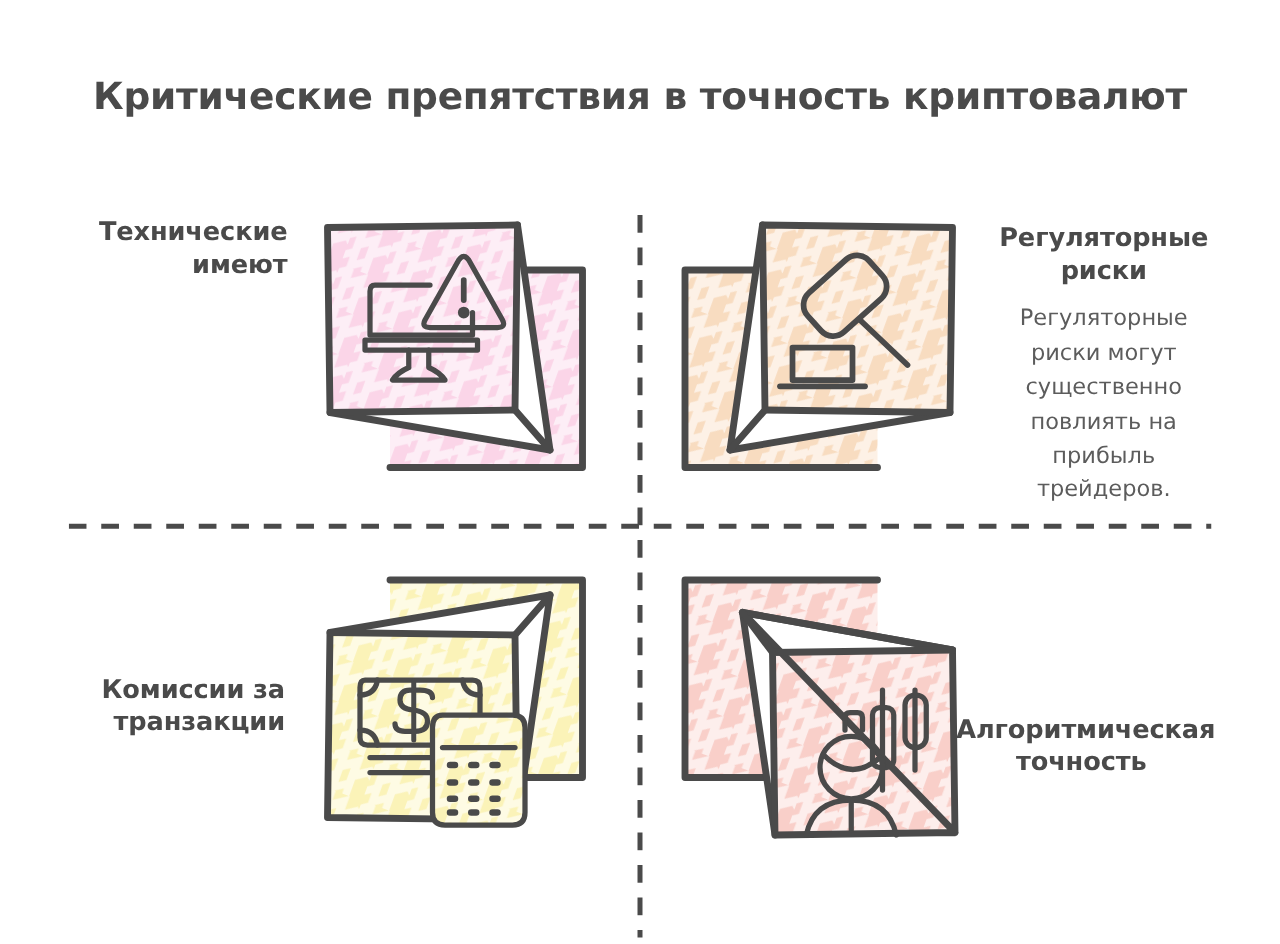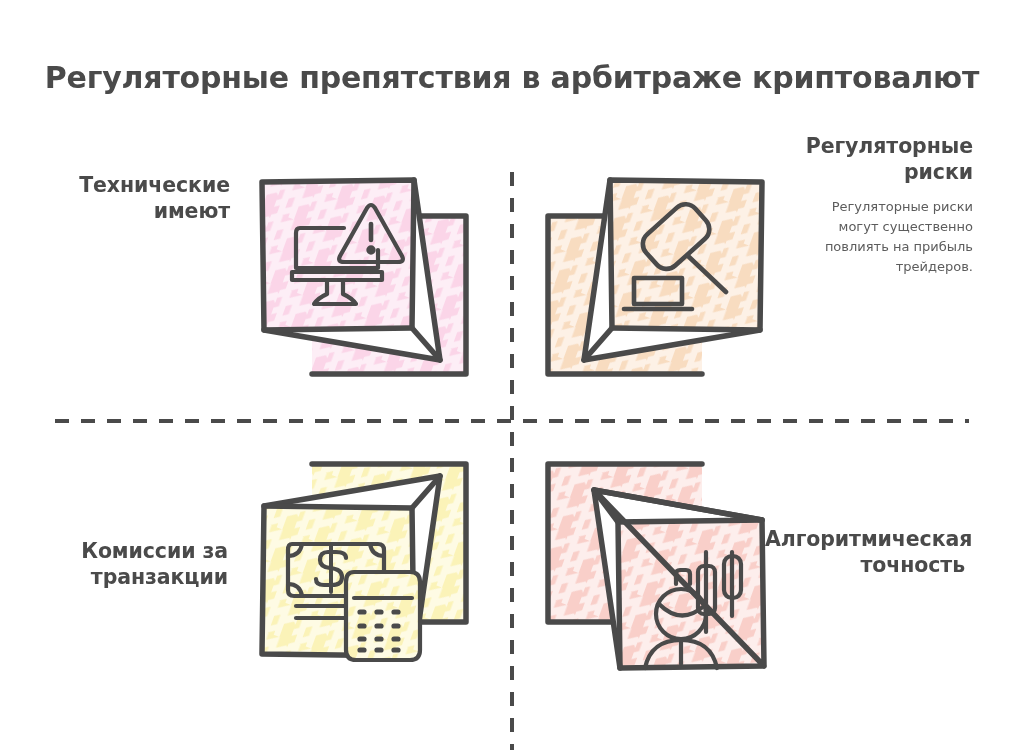--- a/index.html
+++ b/index.html
@@ -58,46 +58,46 @@
     font-family: "DejaVu Sans", sans-serif;
     font-size: 20.5px;
     font-weight: 700;
     line-height: 1.28;
     color: #4a4a4a;
     margin: 0 0 12px 0;
     letter-spacing: -0.1px;
   }
   .txt-block .body {
     font-family: "DejaVu Sans", sans-serif;
-    font-size: 13px;
+    font-size: 18px;
     font-weight: 400;
     line-height: 1.52;
     color: #5c5c5c;
     margin: 0;
   }
   .align-right { text-align: right; }
-  .align-left  { text-align: right; }
+  .align-left  { text-align: center; margin-top: 44px; }
 
   #block-technical  { left: 45px;  top: 172px;  width: 185px; }
   #block-regulatory { left: 793px; top: 133px;  width: 180px; }
   #block-fees       { left: 45px;  top: 538px;  width: 183px; }
   #block-algo       { left: 765px; top: 526px;  width: 200px; }
 
   
   .illus { position: absolute; }
   #illus-technical  { left: 252px; top: 168px; }
   #illus-regulatory { left: 536px; top: 168px; }
   #illus-fees       { left: 252px; top: 446px; }
   #illus-algo       { left: 528px; top: 446px; }
   svg { display: block; overflow: visible; }
 </style>
 </head>
 <body>
 
-<div id="infographic-title">Регуляторные препятствия в арбитраже криптовалют</div>
+<div id="infographic-title">Критические препятствия в точность криптовалют</div>
 
 <div class="divider-h"></div>
 <div class="divider-v"></div>
 
 <div class="txt-block align-right" id="block-technical">
   <div class="heading">Технические имеют</div>
 </div>
 
 <div class="illus" id="illus-technical">
   <svg width="236" height="226" viewBox="0 0 236 226">

